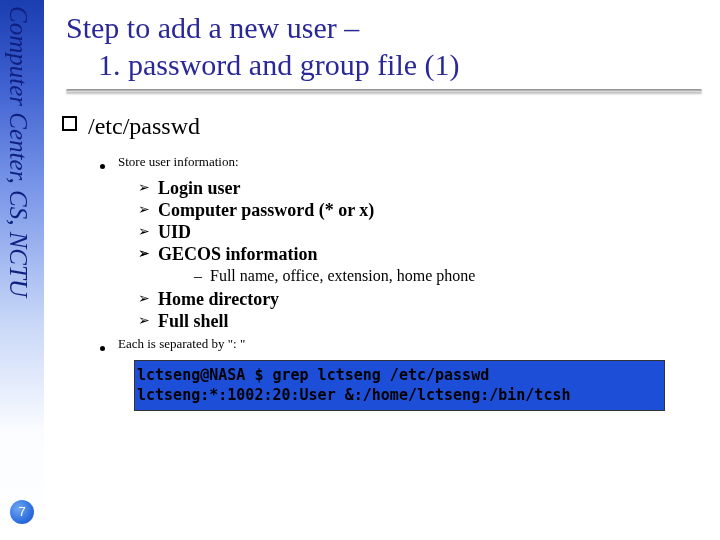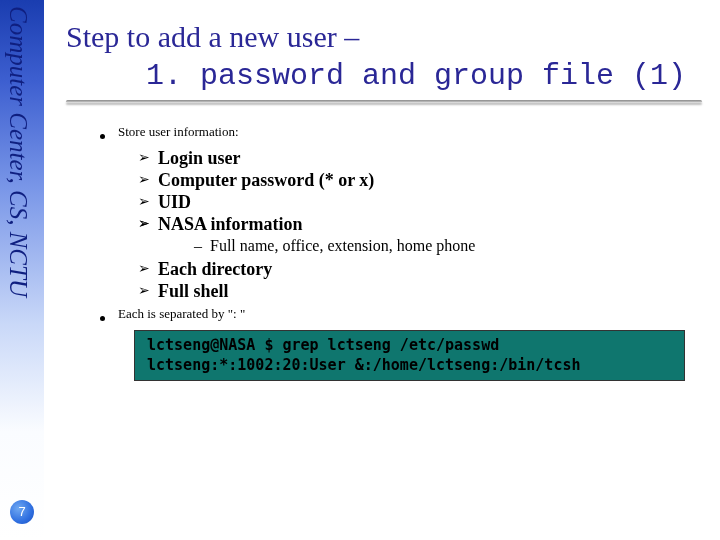--- a/index.html
+++ b/index.html
@@ -35,32 +35,31 @@
     transform: rotate(90deg) translateY(-30px);
     font-family: "Times New Roman", serif;
     font-style: italic;
     font-size: 25px;
     color: #0f1f80;
     white-space: nowrap;
   }
   .content {
     position: absolute;
     left: 66px;
-    top: 19px;
+    top: 10px;
     right: 18px;
   }
   .title {
     font-size: 30px;
     color: #2a2796;
     margin: 0;
     line-height: 1.22;
   }
   .title .line2 {
-    margin-left: 80px;
-    font-family: Liberation Mono, monospace;
+    margin-left: 32px;
   }
   .title-underline {
     margin-top: 6px;
     height: 4px;
     position: relative;
     background: linear-gradient(to bottom, rgba(0,0,0,0) 0%, rgba(0,0,0,0) 50%, rgba(0,0,0,0) 100%);
   }
   .title-underline::after {
     content:"";
     position:absolute;
@@ -127,25 +126,25 @@
     font-weight: normal;
   }
   .lvl4 .bullet {
     position: absolute;
     left: 0;
     top: 0px;
     font-size: 16px;
   }
   .codeblock {
     margin: 8px 0 0 68px;
-    background: #0f766e;
+    background: #1d4ed8;
     border: 1px solid #333;
     font-family: "Lucida Console","Consolas",monospace;
     font-size: 15px;
-    padding: 4px 12px;
+    padding: 4px 2px;
     white-space: pre;
     line-height: 1.35;
     font-weight: bold;
     color: #000;
     width: 525px;
   }
   .page-num {
     position: absolute;
     left: 10px;
     bottom: 16px;
@@ -169,20 +168,24 @@
 
   <div class="content">
     <div class="title">
       <span>Step to add a new user –</span><br>
       <span class="line2">1. password and group file (1)</span>
     </div>
     <div class="title-underline"></div>
 
     <div class="body">
 
+      <div class="lvl1">
+        <span class="bullet"></span>
+        <span>/etc/passwd</span>
+      </div>
 
       <div class="lvl2">
         <span class="bullet"></span>
         <span>Store user information:</span>
       </div>
 
       <div class="lvl3">
         <span class="bullet">➢</span>
         <span>Login user</span>
       </div>
@@ -192,31 +195,31 @@
       </div>
       <div class="lvl3">
         <span class="bullet">➢</span>
         <span>UID</span>
       </div>
       <div class="lvl3">
         <span class="bullet">➢</span>
       </div>
       <div class="lvl3">
         <span class="bullet">➢</span>
-        <span>NASA information</span>
+        <span>GECOS information</span>
       </div>
 
       <div class="lvl4">
         <span class="bullet">–</span>
         <span>Full name, office, extension, home phone</span>
       </div>
 
       <div class="lvl3">
         <span class="bullet">➢</span>
-        <span>Each directory</span>
+        <span>Home directory</span>
       </div>
       <div class="lvl3">
         <span class="bullet">➢</span>
         <span>Full shell</span>
       </div>
 
       <div class="lvl2">
         <span class="bullet"></span>
         <span>Each is separated by ": "</span>
       </div>

